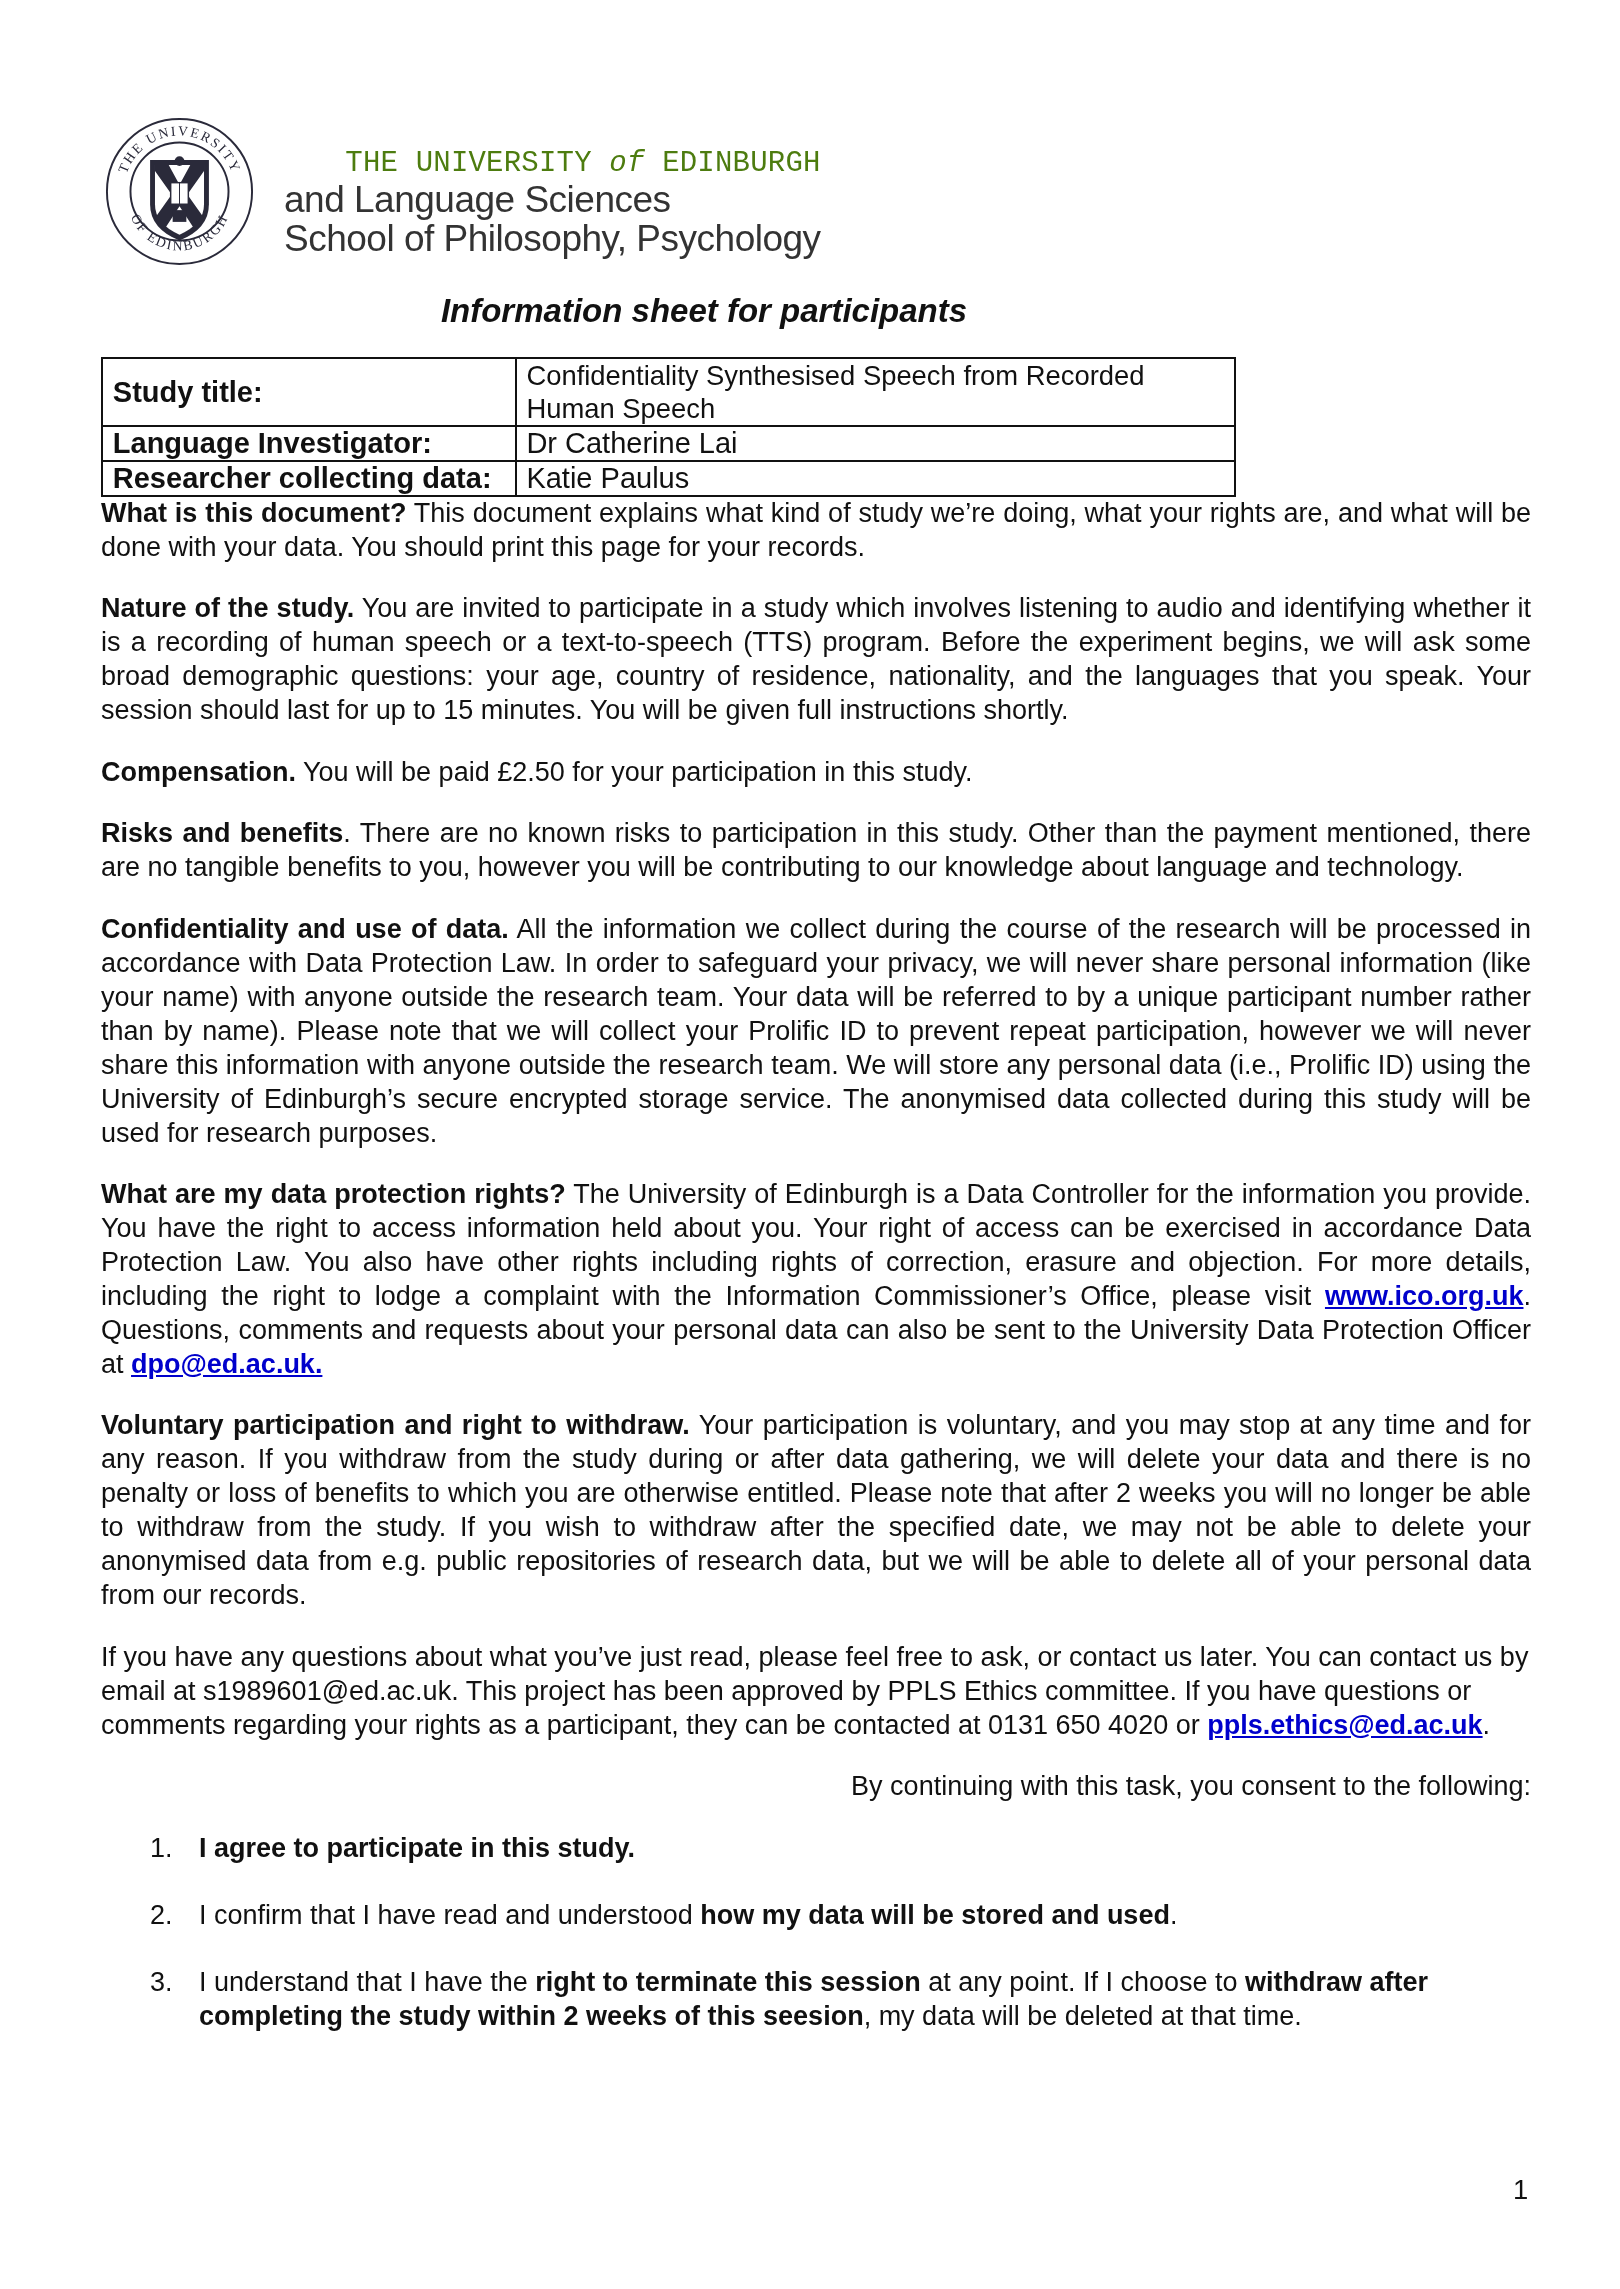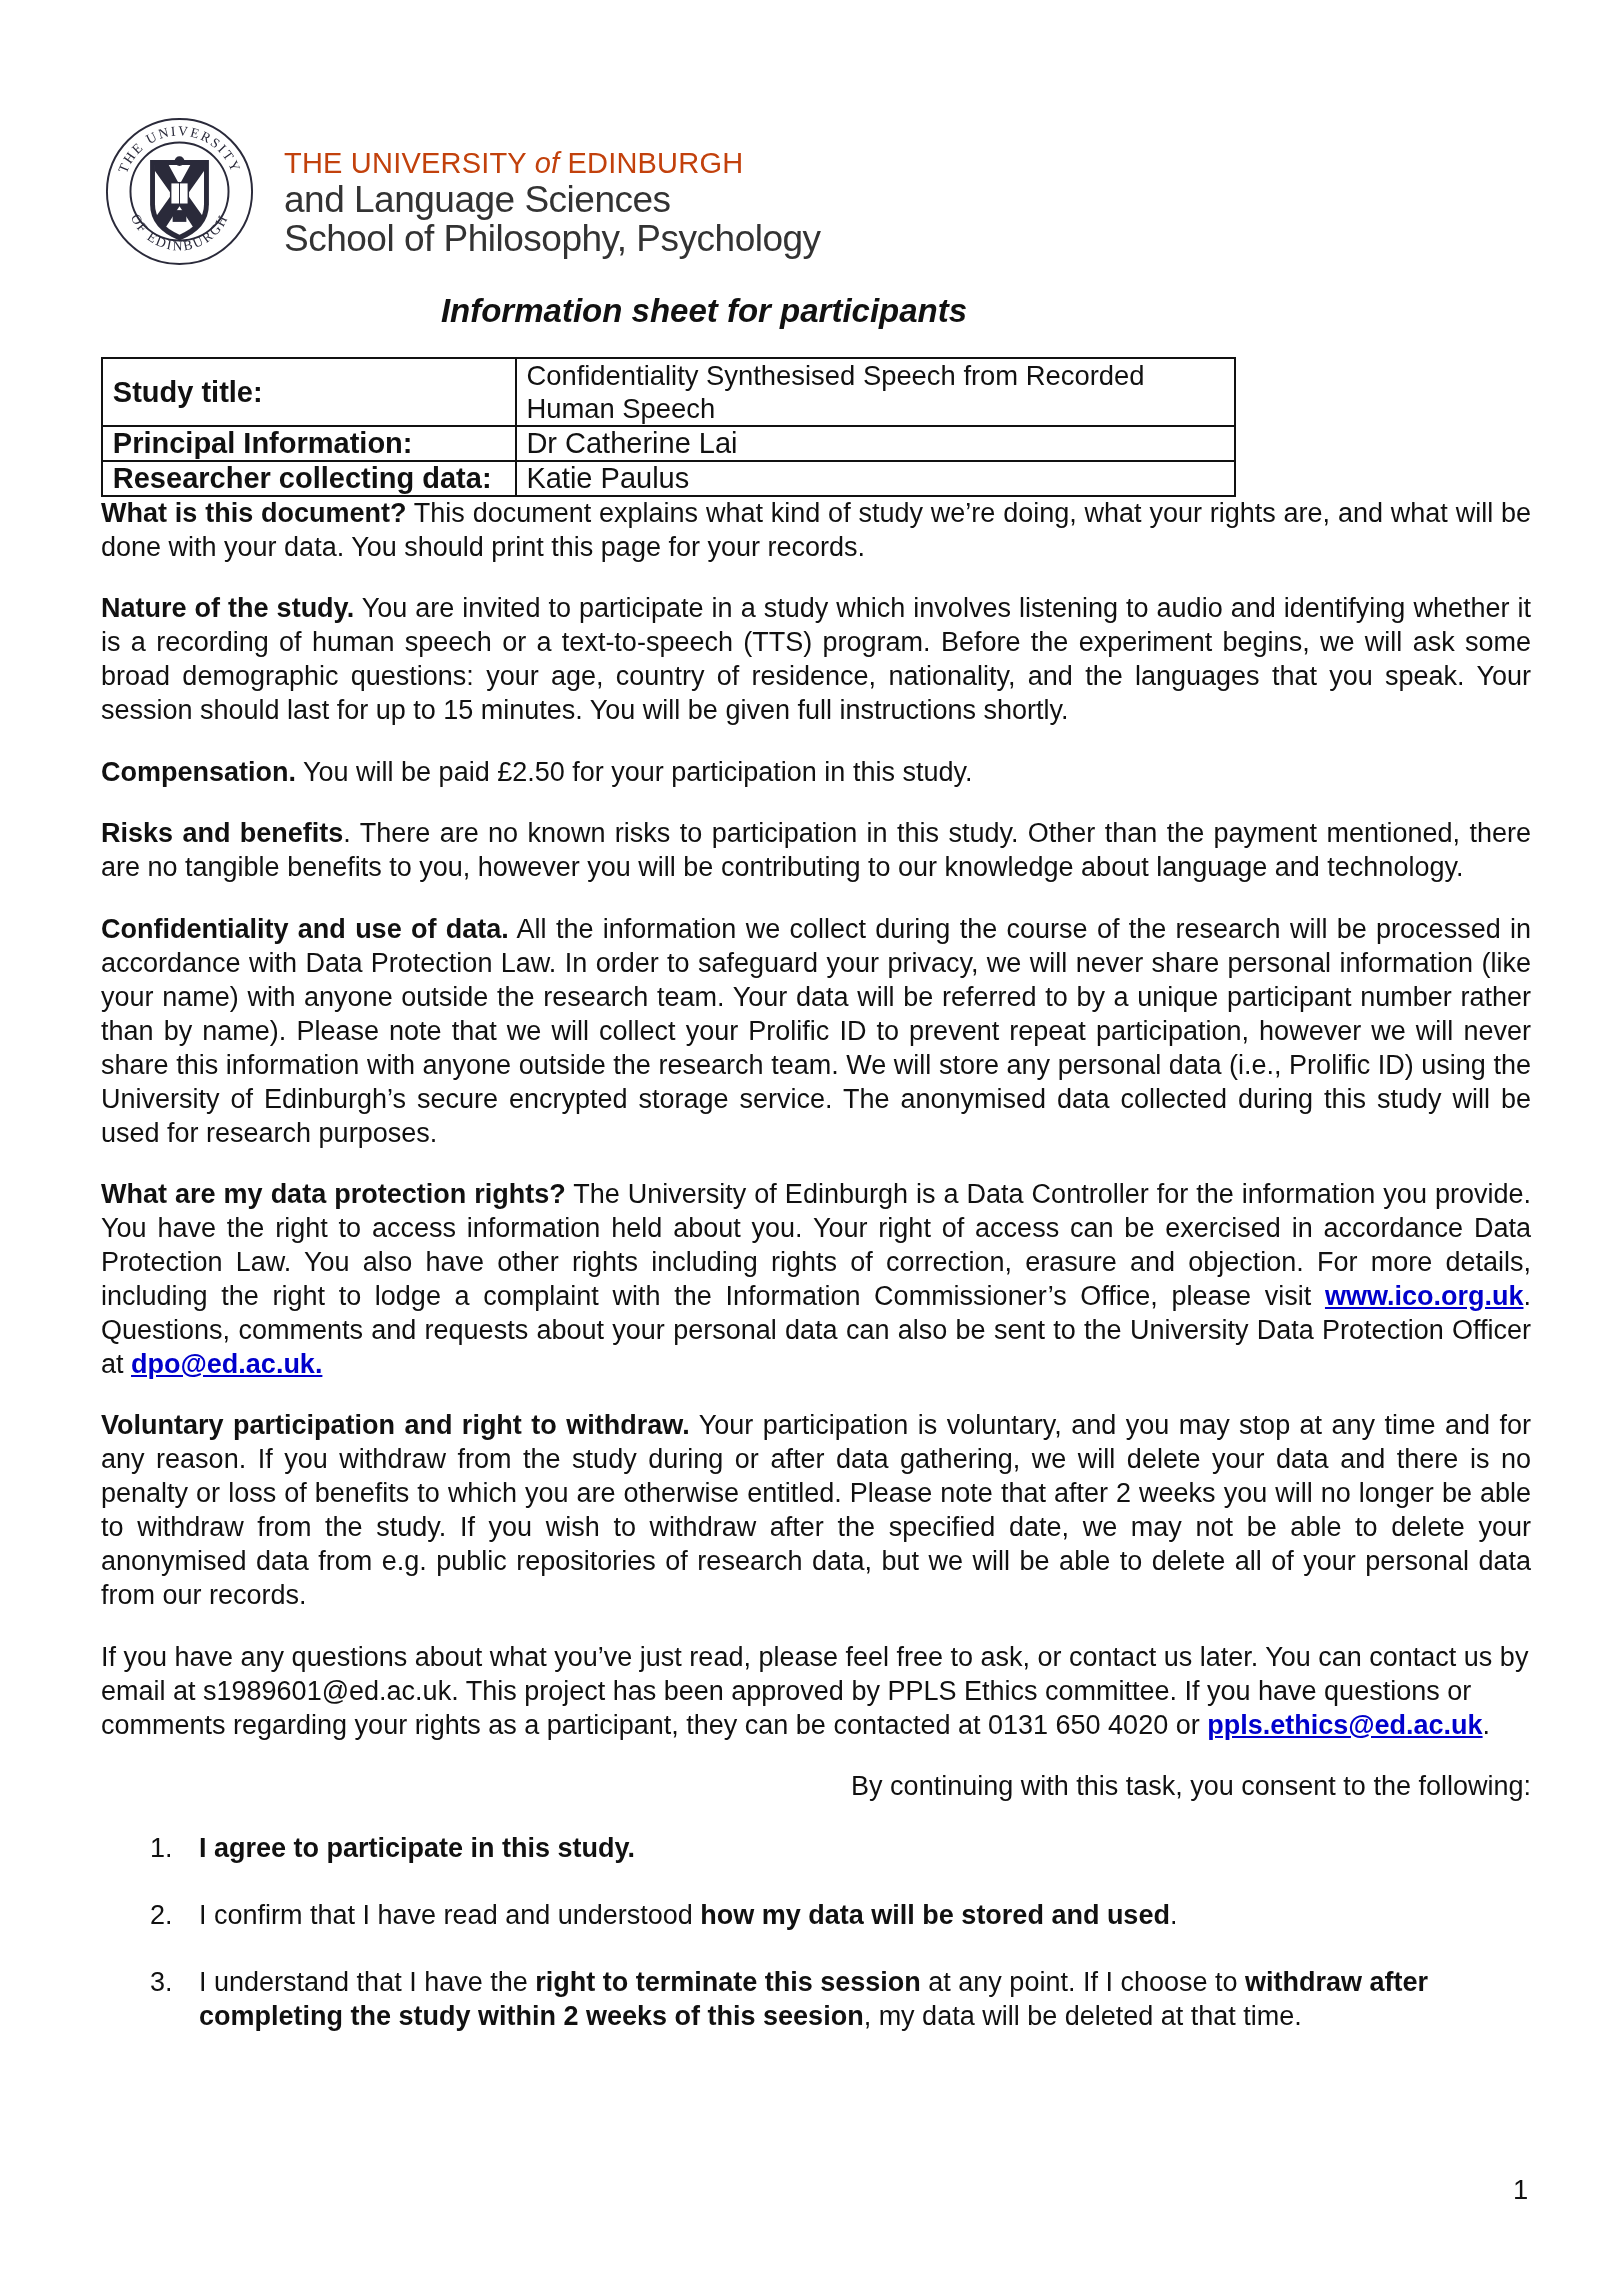--- a/index.html
+++ b/index.html
@@ -1,20 +1,20 @@
 <!DOCTYPE html>
 <html><head>
 <meta charset="utf-8">
 <style>
   html, body { margin:0; padding:0; background:#ffffff; }
   body { width:1620px; height:2290px; position:relative; overflow:hidden;
          font-family:"Liberation Sans", sans-serif; color:#111; }
   .logo { position:absolute; left:104px; top:116px; width:151px; height:151px; }
   .hdr { position:absolute; left:284px; top:147px; }
-  .hdr .uni { font-family:Liberation Sans, sans-serif; font-size:29px; color:#c2410c; letter-spacing:0.2px; line-height:33px; }
+  .hdr .uni { font-family:Liberation Mono, monospace; font-size:29px; color:#4d7c0f; letter-spacing:0.2px; line-height:33px;text-align:right; }
   .hdr .uni i { font-size:29px; }
   .hdr .school { font-size:37px; color:#333; line-height:39px; letter-spacing:-0.5px; }
   .title { position:absolute; left:0; width:1408px; top:292px; text-align:center;
            font-size:33px; font-weight:bold; font-style:italic; color:#111; }
   table.info { position:absolute; left:101px; top:357px; width:1135px; border-collapse:collapse; }
   table.info td { border:2.9px solid #111; font-size:29px; height:33px; padding:0 9.8px; line-height:33px; }
   table.info td.k { width:392px; font-weight:bold; }
   table.info td.v1 { font-size:27.4px; }
   .body { position:absolute; left:101px; width:1430px; top:496px; font-size:27px; line-height:34px; text-align:justify; }
   .body p { margin:0 0 27.4px 0; }
@@ -62,21 +62,21 @@
 
 <div class="title">Information sheet for participants</div>
 
 <table class="info">
   <tbody>
       <tr>
     <td class="k">Study title:</td>
     <td class="v1">Confidentiality Synthesised Speech from Recorded Human Speech</td>
   </tr>
   <tr>
-    <td class="k">Principal Information:</td>
+    <td class="k">Language Investigator:</td>
     <td>Dr Catherine Lai</td>
   </tr>
   <tr>
     <td class="k">Researcher collecting data:</td>
     <td>Katie Paulus</td>
   </tr>
 </tbody>
   </table>
 
 <div class="body">

